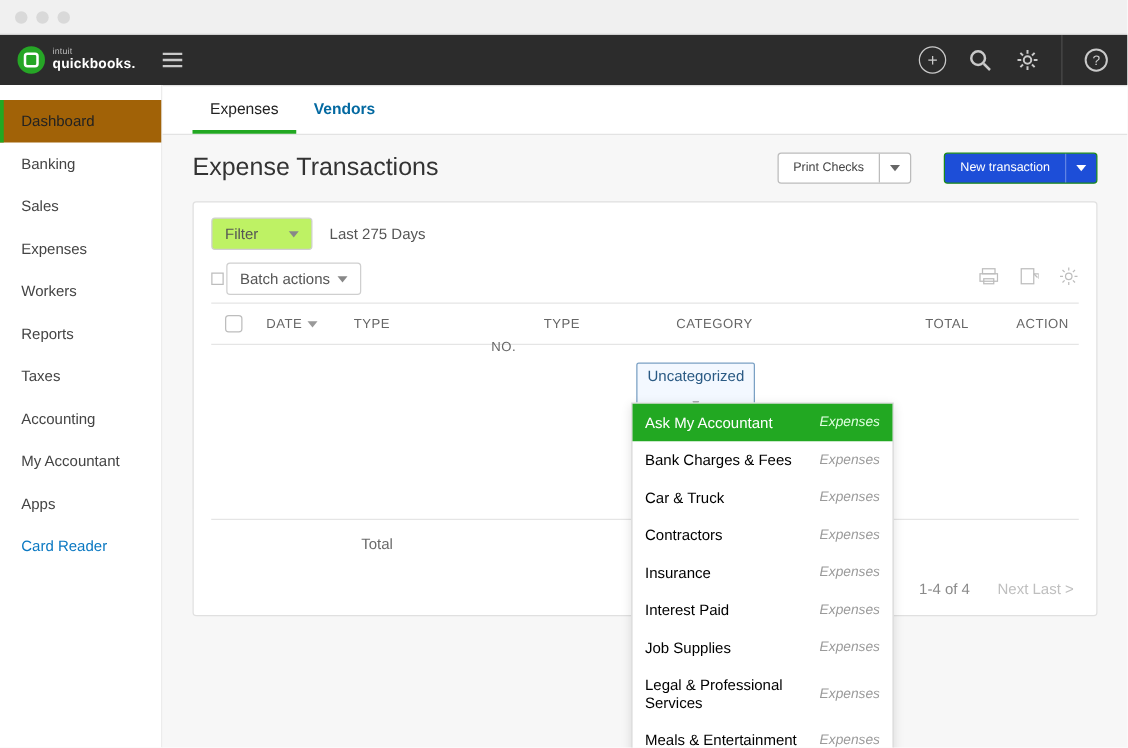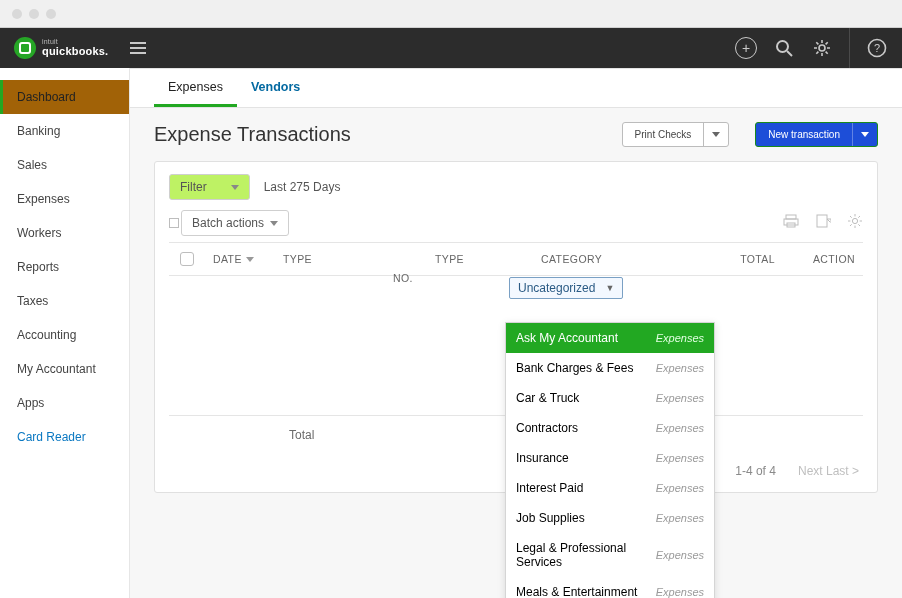--- a/index.html
+++ b/index.html
@@ -56,21 +56,21 @@
 .th.chk { width:36px; display:flex; justify-content:center;}
 .th.date { width:70px; display:flex; align-items:center; gap:4px;}
 .th.type { width:110px; }
 .th.no { width:42px;margin-top:38px; }
 .th.payee { width:106px; }
 .th.cat { width:150px; }
 .th.total { width: 100px; text-align: right; }
 .th.action { flex: 1; text-align: right; padding-right: 8px; }
 .checkbox { width:14px; height:14px; border:1.5px solid #bdbdbd; border-radius:3px; background:#fff; }
 
-.uncat-chip { position:absolute; top:115px; left:354px; border:1px solid #7aa0c4; padding:3px 8px; font-size:12px; color:#2a5a84; background:#f3f8ff; border-radius:2px; display:flex; align-items:center; gap:10px; cursor:pointer; }
+.uncat-chip { position:absolute; top:128px; left:354px; border:1px solid #7aa0c4; padding:3px 8px; font-size:12px; color:#2a5a84; background:#f3f8ff; border-radius:2px; display:flex; align-items:center; gap:10px; cursor:pointer;flex-direction:column; }
 .uncat-chip .car { font-size:9px; color:#666; }
 
 .dropdown { position:absolute; top:160px; left:350px; width:210px; background:#fff; border:1px solid #d5d5d5; box-shadow:0 2px 8px rgba(0,0,0,.12); z-index:50; }
 .dd-row { display:flex; justify-content:space-between; align-items:center; padding:8px 10px; font-size:12px; cursor:pointer; }
 .dd-row.sel { background:#22a822; color:#fff; }
 .dd-row .type { font-size:11px; font-style:italic; color:#9a9a9a; }
 .dd-row.sel .type { color:#e1ffe1; }
 
 .table-body { height:140px; border-bottom:1px solid #e5e5e5; }
 .total-row { display:flex; padding:12px 0 14px; font-size:12px; color:#6b6b6b;}

